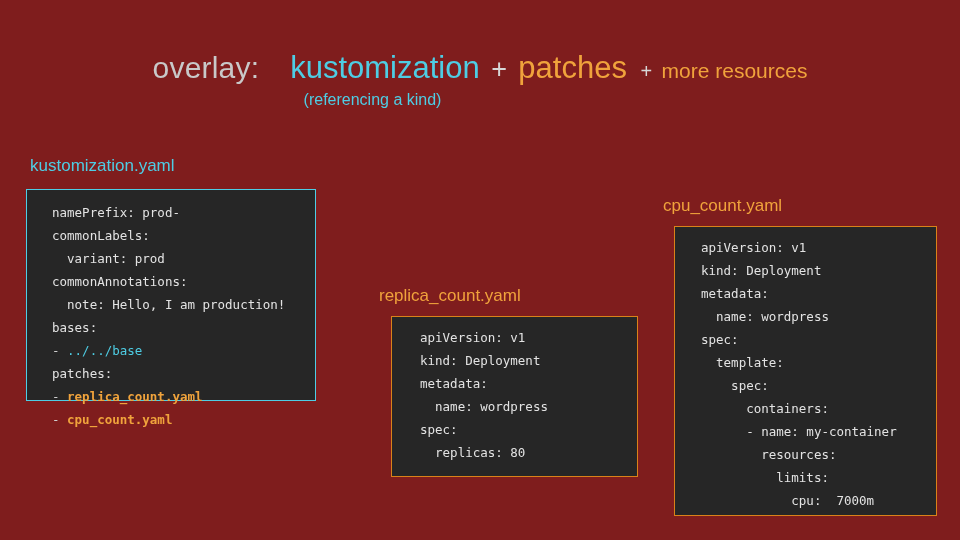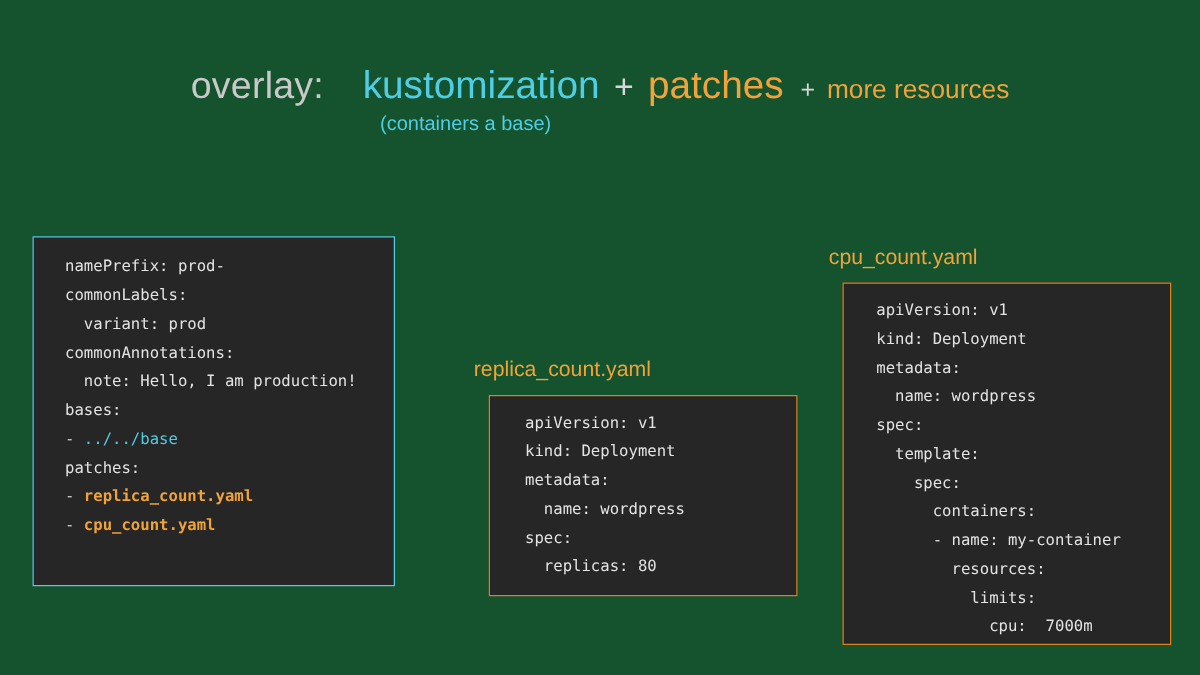--- a/index.html
+++ b/index.html
@@ -4,21 +4,21 @@
 <style>
   html, body {
     margin: 0;
     padding: 0;
     background: #262626;
   }
   #slide {
     position: relative;
     width: 960px;
     height: 540px;
-    background: #14532d;
+    background: #7f1d1d;
     overflow: hidden;
     font-family: "Liberation Sans", sans-serif;
   }
 
   
   .title-row {
     position: absolute;
     left: 0;
     top: 52px;
     width: 960px;
@@ -108,24 +108,25 @@
   <div class="title-row">
     <span class="t-overlay">overlay:</span>
     <span class="t-gap"></span>
     <span class="t-kustomization">kustomization</span>
     <span class="t-plus">+</span>
     <span class="t-patches">patches</span>
     <span class="t-plus2">+</span>
     <span class="t-more">more resources</span>
   </div>
 
-  <div class="subtitle">(containers a base)</div>
+  <div class="subtitle">(referencing a kind)</div>
 
+  <div class="file-label label-cyan" style="left:30px; top:156px;">kustomization.yaml</div>
 
-  <div class="codebox" style="left:26px; top:189px; width:290px; height:280px;">
+  <div class="codebox" style="left:26px; top:189px; width:290px; height:212px;">
     <div class="code-inner kb-inner"><span class="code-line"><span class="">namePrefix: prod-</span></span><span class="code-line"><span class="">commonLabels:</span></span><span class="code-line"><span class="">  variant: prod</span></span><span class="code-line"><span class="">commonAnnotations:</span></span><span class="code-line"><span class="">  note: Hello, I am production!</span></span><span class="code-line"><span class="">bases:</span></span><span class="code-line"><span class="c-dash">- </span><span class="c-cyan">../../base</span></span><span class="code-line"><span class="">patches:</span></span><span class="code-line"><span class="c-dash">- </span><span class="c-orange">replica_count.yaml</span></span><span class="code-line"><span class="c-dash">- </span><span class="c-orange">cpu_count.yaml</span></span></div>
   </div>
 
   <div class="file-label label-orange" style="left:379px; top:286px;">replica_count.yaml</div>
 
   <div class="codebox orange" style="left:371px; top:316px; width:247px; height:161px;">
     <div class="code-inner rb-inner"><span class="code-line"><span class="">apiVersion: v1</span></span><span class="code-line"><span class="">kind: Deployment</span></span><span class="code-line"><span class="">metadata:</span></span><span class="code-line"><span class="">  name: wordpress</span></span><span class="code-line"><span class="">spec:</span></span><span class="code-line"><span class="">  replicas: 80</span></span></div>
   </div>
 
   <div class="file-label label-orange" style="left:663px; top:196px;">cpu_count.yaml</div>

